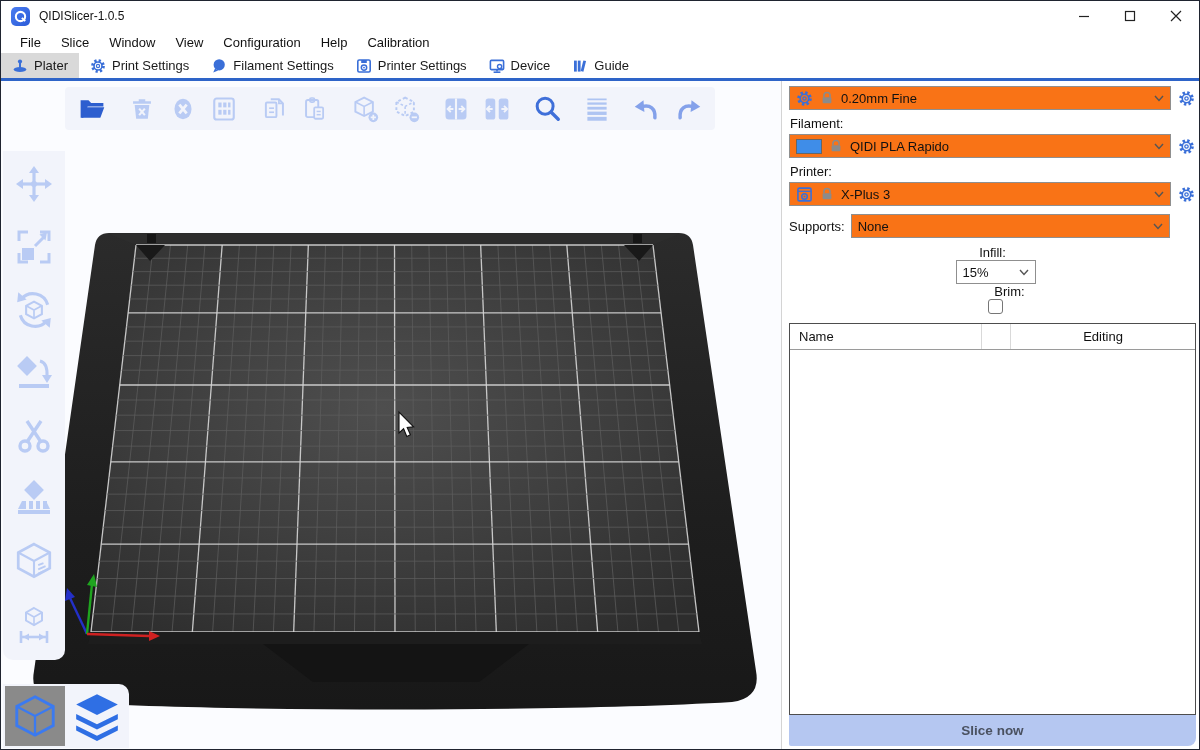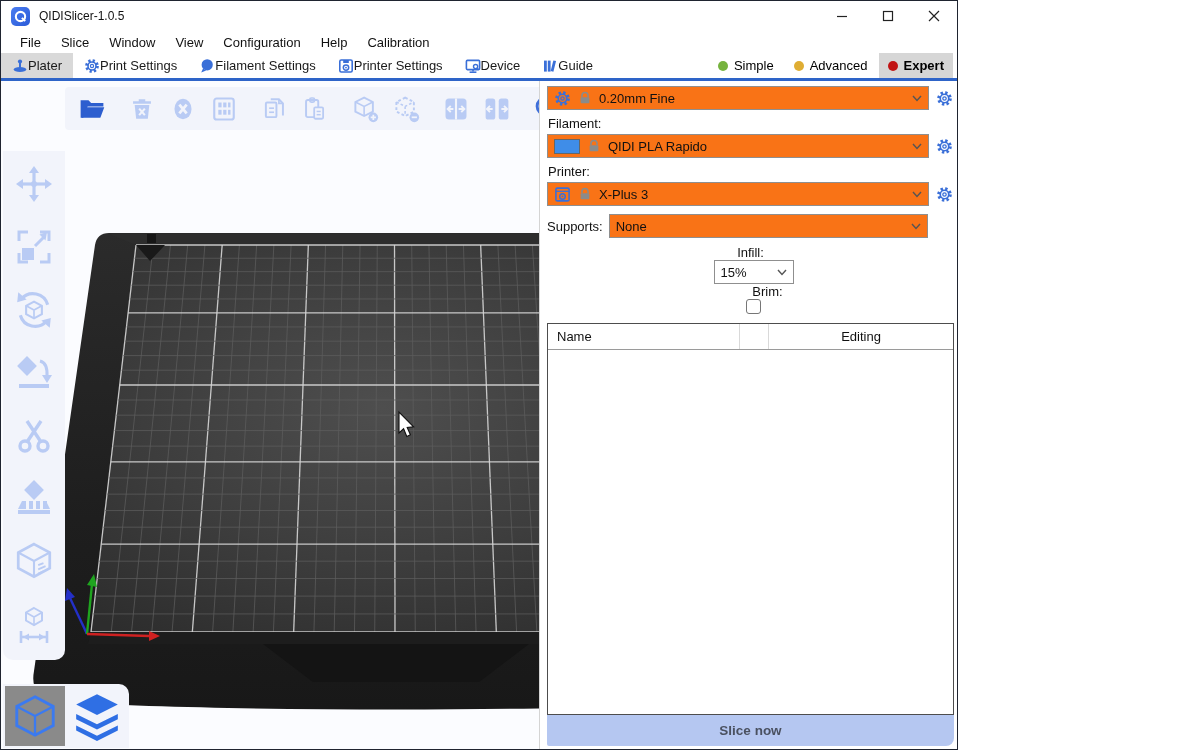--- a/index.html
+++ b/index.html
@@ -1,32 +1,32 @@
 <!DOCTYPE html>
 <html><head>
 <meta charset="utf-8">
 <style>
   * { box-sizing: border-box; margin: 0; padding: 0; }
   html,body { width:1200px; height:750px; font-family:"Liberation Sans",sans-serif; background:#fff; cursor:default; }
-  .window { width:958px; height:750px; border:1px solid #1f2430; display:flex; flex-direction:column; background:#fff; overflow:hidden; }
+  .window { width:1200px; height:750px; border:1px solid #1f2430; display:flex; flex-direction:column; background:#fff; overflow:hidden; }
 
   
   .titlebar { height:30px; display:flex; align-items:center; background:#fff; flex:0 0 auto; }
   .app-icon { width:19px; height:19px; margin:0 9px 0 10px; border-radius:5px; background:linear-gradient(135deg,#4a7cf0,#2b5cd8); display:flex; align-items:center; justify-content:center; }
   .app-title { font-size:12px; color:#111; }
   .win-controls { margin-left:auto; display:flex; height:100%; }
   .win-btn { width:46px; height:100%; display:flex; align-items:center; justify-content:center; }
 
   
   .menubar { height:22px; display:flex; align-items:center; padding-left:9px; gap:0; background:#fff; flex:0 0 auto; }
   .menu-item { font-size:13px; color:#111; padding:0 10px; }
 
   
   .tabbar { height:25px; display:flex; align-items:stretch; background:#fff; flex:0 0 auto; }
-  .tab { display:flex; align-items:center; gap:0; padding:0 11px; font-size:13px; color:#1a1a1a; }
+  .tab { display:flex; align-items:center; gap:6px; padding:0 11px; font-size:13px; color:#1a1a1a; }
   .tab.active { background:#d9d9d9; }
   .modes { margin-left:auto; display:flex; align-items:center; padding-right:4px; gap:2px; }
   .mode { display:flex; align-items:center; gap:6px; padding:2px 9px; font-size:13px; height:100%; }
   .mode.active { background:#d6d6d6; font-weight:bold; }
   .dot { width:10px; height:10px; border-radius:50%; display:inline-block; }
   .blue-line { height:3px; background:#2e64c8; flex:0 0 auto; }
 
   
   .main { flex:1; display:flex; min-height:0; }
   .viewport { position:relative; flex:1; background:#fbfcff; overflow:hidden; }
@@ -157,34 +157,20 @@
     </div>
     <div class="tab">
       <svg width="16" height="16" viewBox="0 0 16 16">
           <rect x="2" y="2.6" width="2.8" height="11" fill="#3a6fd8"></rect>
           <rect x="5.8" y="2.6" width="2.8" height="11" fill="#3a6fd8"></rect>
           <rect x="10" y="2.6" width="2.8" height="11" fill="#3a6fd8" transform="rotate(14 11.4 8)"></rect>
         </svg>
       <span>Guide</span>
     </div>
 
-    <div class="modes">
-      <div class="mode">
-        <span class="dot" style="background-color: rgb(118, 179, 62);"></span>
-        <span>Simple</span>
-      </div>
-      <div class="mode">
-        <span class="dot" style="background-color: rgb(223, 173, 51);"></span>
-        <span>Advanced</span>
-      </div>
-      <div class="mode active">
-        <span class="dot" style="background-color: rgb(193, 20, 20);"></span>
-        <span>Expert</span>
-      </div>
-    </div>
   </div>
   <div class="blue-line"></div>
 
   <div class="main">
     <div class="viewport">
 
       <svg class="bed" width="781" height="668" viewBox="0 0 781 668">
         <defs>
           <radialGradient id="plateShine" cx="48%" cy="42%" r="72%">
             <stop offset="0%" stop-color="#4e4e4e"></stop>

